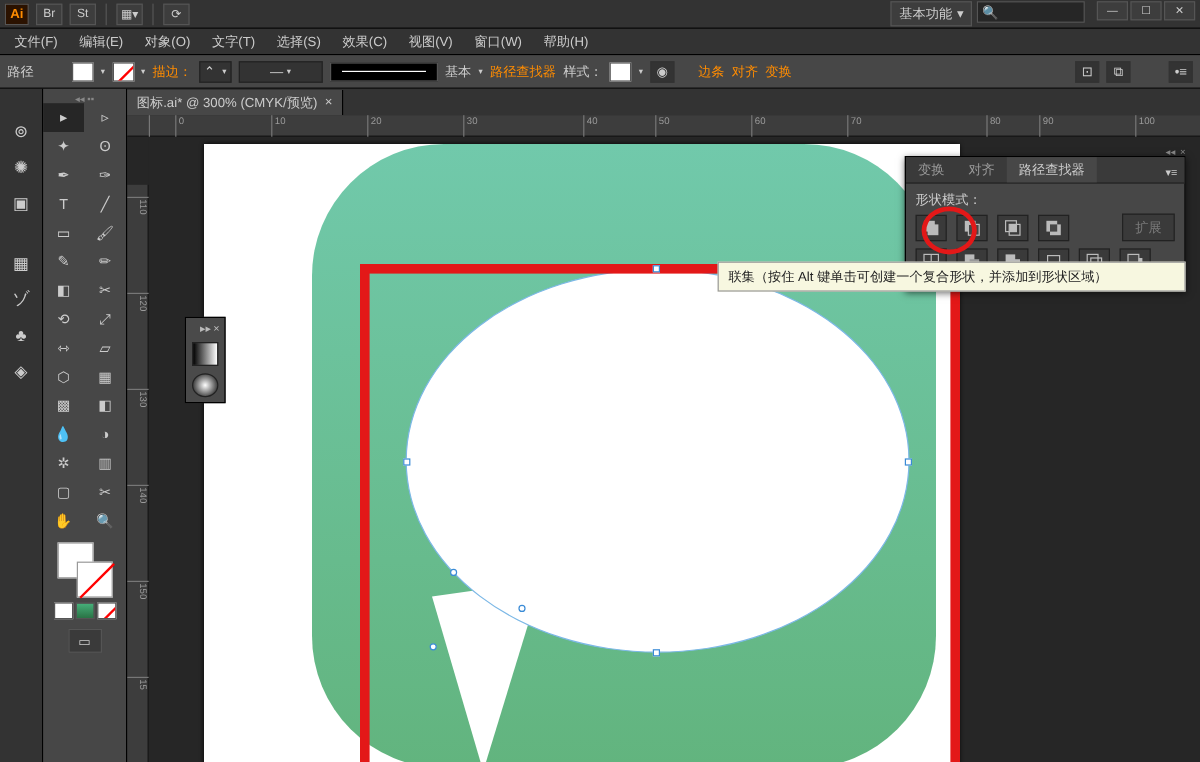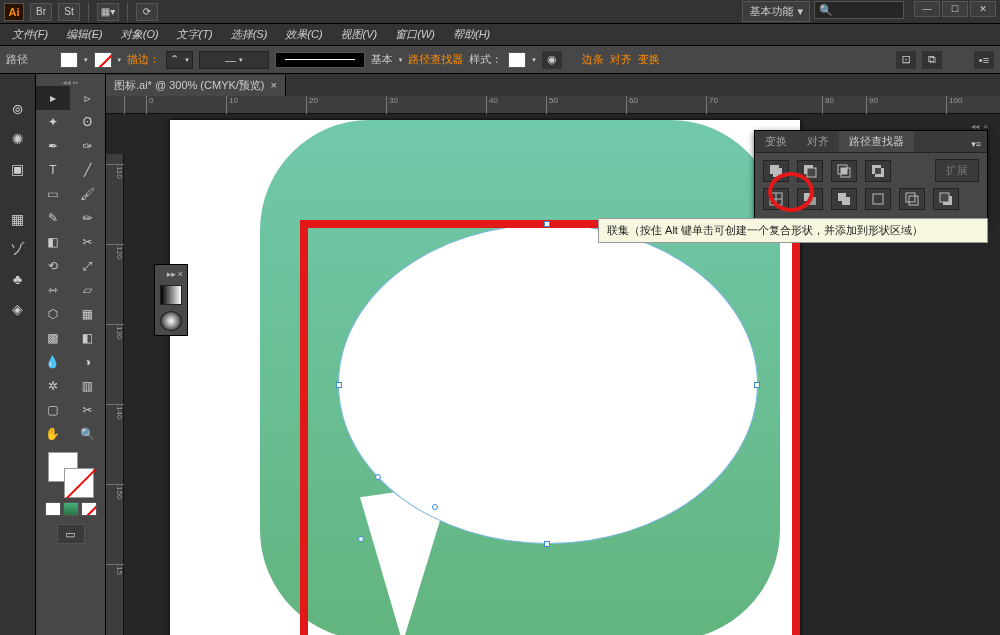--- a/index.html
+++ b/index.html
@@ -22,21 +22,21 @@
   .ai-logo{width:20px;height:18px;background:#2b1200;display:flex;align-items:center;justify-content:center;color:var(--accent-orange);font-weight:bold;font-size:11px;border:1px solid #555;}
   .tb-icon{width:22px;height:18px;background:var(--bg-mid);border:1px solid #555;display:flex;align-items:center;justify-content:center;color:var(--text);font-size:10px;}
   .tb-sep{width:1px;height:18px;background:#555;margin:0 2px;}
   .tb-right{margin-left:auto;display:flex;align-items:flex-start;gap:4px;}
   .workspace-dd{background:var(--bg-mid);padding:2px 6px;border:1px solid #555;display:flex;align-items:center;gap:4px;font-size:11px;}
   .search-box{width:90px;height:18px;background:var(--bg-darker);border:1px solid #555;display:flex;align-items:center;padding:1px 4px;color:#888;}
   .win-btns{display:flex;gap:2px;margin-left:6px;}
   .win-btn{width:26px;height:16px;background:var(--bg-mid);border:1px solid #555;display:flex;align-items:center;justify-content:center;color:var(--text);font-size:9px;}
   
   .menubar{height:22px;background:var(--bg-dark);display:flex;align-items:center;padding:0 4px;gap:2px;border-bottom:1px solid #000;}
-  .menu-item{padding:2px 8px;color:var(--text);font-size:11px;font-style:italic;}
+  .menu-item{padding:2px 8px;color:var(--text);font-size:11px;}
   
   .controlbar{height:28px;background:var(--bg-panel);display:flex;align-items:center;padding:0 6px;gap:6px;border-bottom:1px solid #000;font-size:11px;}
   .ctrl-label{color:var(--text);font-size:11px;}
   .swatch{width:18px;height:16px;border:1px solid #555;}
   .swatch-white{background:#fff;}
   .swatch-none{background:#fff;position:relative;overflow:hidden;}
   .swatch-none::after{content:"";position:absolute;left:-4px;top:50%;width:30px;height:2px;background:red;transform:rotate(-45deg);}
   .dd{display:flex;align-items:center;background:var(--bg-dark);border:1px solid #222;padding:0 3px;height:18px;gap:3px;}
   .dd .tri{font-size:7px;color:var(--text);}
   .stroke-prev{width:90px;height:16px;background:#000;display:flex;align-items:center;justify-content:center;border:1px solid #555;}
@@ -302,20 +302,21 @@
     <span>×</span>
   </div>
 <div class="pf-panel">
   <div class="pf-tabs">
     <div class="pf-tab">变换</div>
     <div class="pf-tab">对齐</div>
     <div class="pf-tab active">路径查找器</div>
     <div class="pf-menu">▾≡</div>
   </div>
   <div class="pf-body">
+    <div class="pf-label">形状模式：</div>
     <div class="pf-row">
       <div class="pf-btn">
         <svg viewBox="0 0 16 16">
             <rect x="2" y="2" width="9" height="9" fill="#bbb"></rect>
             <rect x="5" y="5" width="9" height="9" fill="#bbb"></rect>
           </svg>
       </div>
       <div class="pf-btn">
         <svg viewBox="0 0 16 16">
             <rect x="2" y="2" width="9" height="9" fill="#bbb"></rect>

